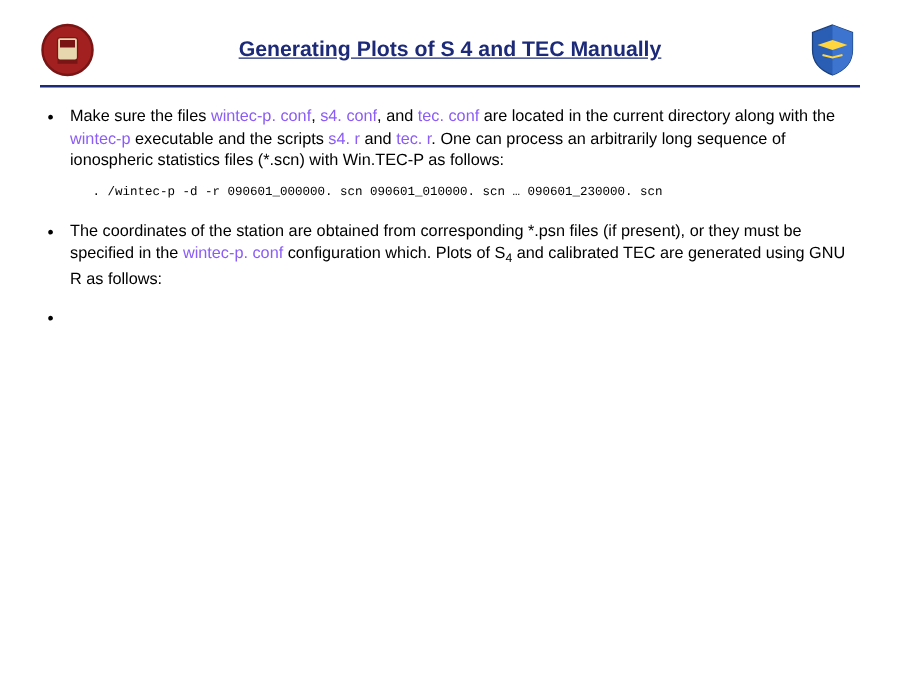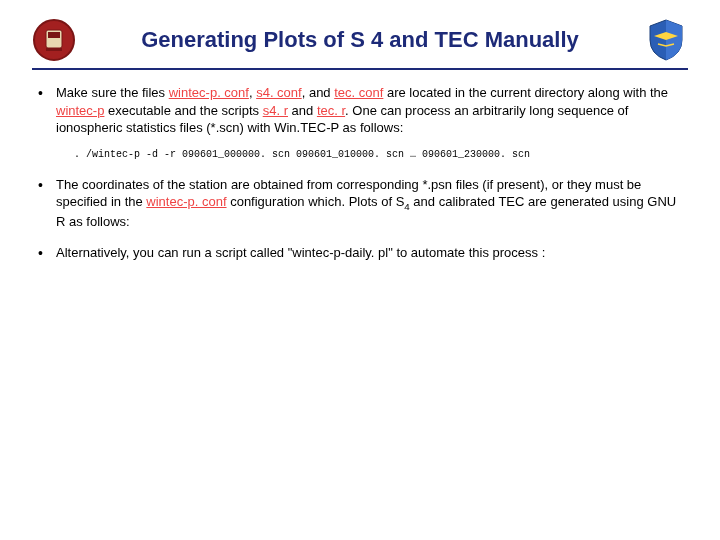--- a/index.html
+++ b/index.html
@@ -30,24 +30,25 @@
     height: 44px;
     flex: 0 0 44px;
   }
   .logo-left svg, .logo-right svg {
     width: 44px;
     height: 44px;
   }
   .title {
     flex: 1;
     text-align: center;
-    font-size: 22px;
+    font-size: 17px;
     font-weight: bold;
     color: #1d2a78;
     padding: 0 10px;
+    text-decoration: underline;
   }
   .rule {
     border: none;
     border-top: 2px solid #1d2a78;
     margin: 6px 0 14px 0;
   }
   .body {
     font-size: 13px;
     line-height: 1.35;
   }
@@ -69,21 +70,21 @@
     color: #000;
     font-size: 14px;
   }
   .code {
     font-family: "Courier New", Courier, monospace;
     font-size: 10px;
     white-space: pre;
     margin: 10px 0 6px 18px;
     line-height: 1.5;
   }
-  .red { color: #ef4444; text-decoration: underline; }
+  .red { color: #8b5cf6; }
   .sub { vertical-align: sub; font-size: 0.75em; }
 </style>
 </head>
 <body>
 
 <div class="slide">
 
   <div class="header">
     <div class="logo-left">
       <svg viewBox="0 0 44 44">
@@ -116,20 +117,19 @@
         <div class="code">. /wintec-p -d -r 090601_000000. scn 090601_010000. scn … 090601_230000. scn</div>
       </li>
 
       <li>
         <span>
           <span>The coordinates of the station are obtained from corresponding *.psn files (if present), or they must be specified in the </span><span class="red">wintec-p. conf</span><span> configuration which. Plots of S</span><span class="sub">4</span><span> and calibrated TEC are generated using GNU R as follows:</span>
         </span>
       </li>
 
       <li>
-        <span>Alternatively, you can run a script called "wintec-p-daily. pl" to automate this process :</span>
       </li>
 
 
     </ul>
   </div>
 
 </div>
 
 </body></html>

